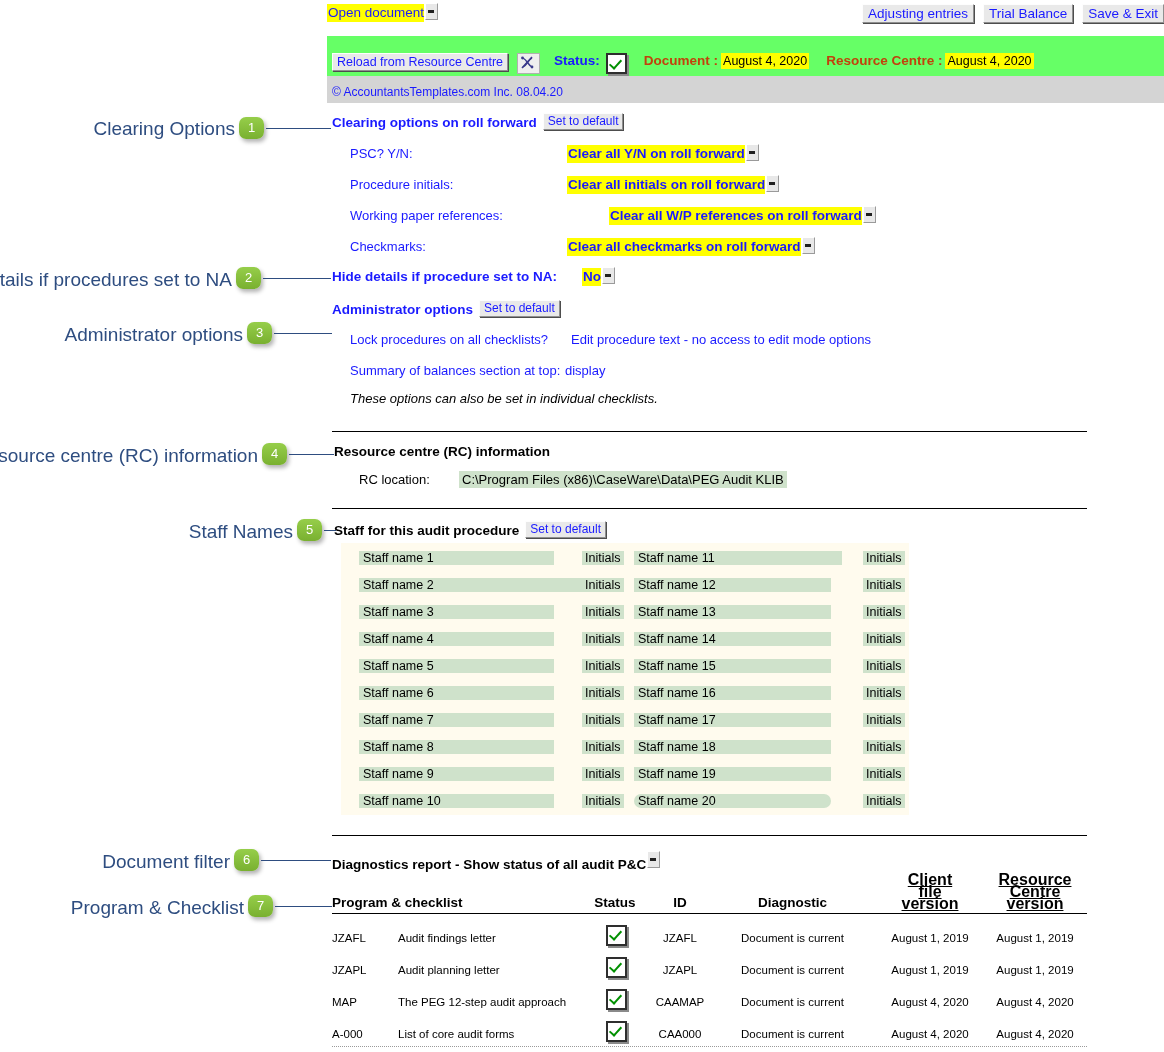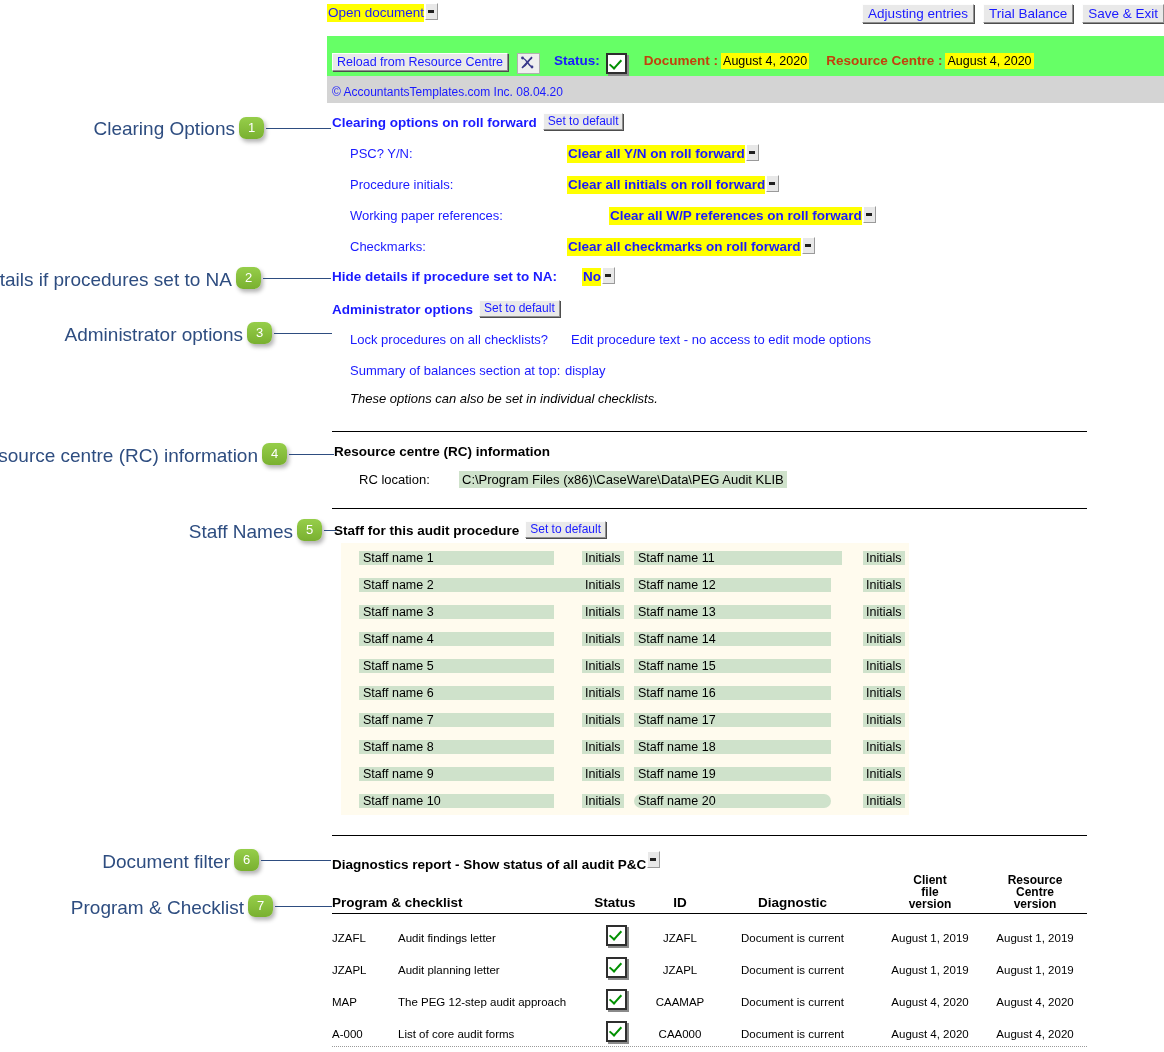--- a/index.html
+++ b/index.html
@@ -269,22 +269,23 @@
   
   .dg-col-head {
     position: absolute;
     font-weight: bold;
     font-size: 13.5px;
     color: #000;
     text-align: center;
     white-space: nowrap;
   }
   .dg-col-head.small {
-    font-size: 12px;
+    font-size: 16px;
     line-height: 12px;
+    text-decoration: underline;
   }
   .dg-cell {
     position: absolute;
     font-size: 11.5px;
     color: #000;
     white-space: nowrap;
   }
   .dg-cell.ctr { text-align: center; }
   .dg-chk {
     position: absolute;

